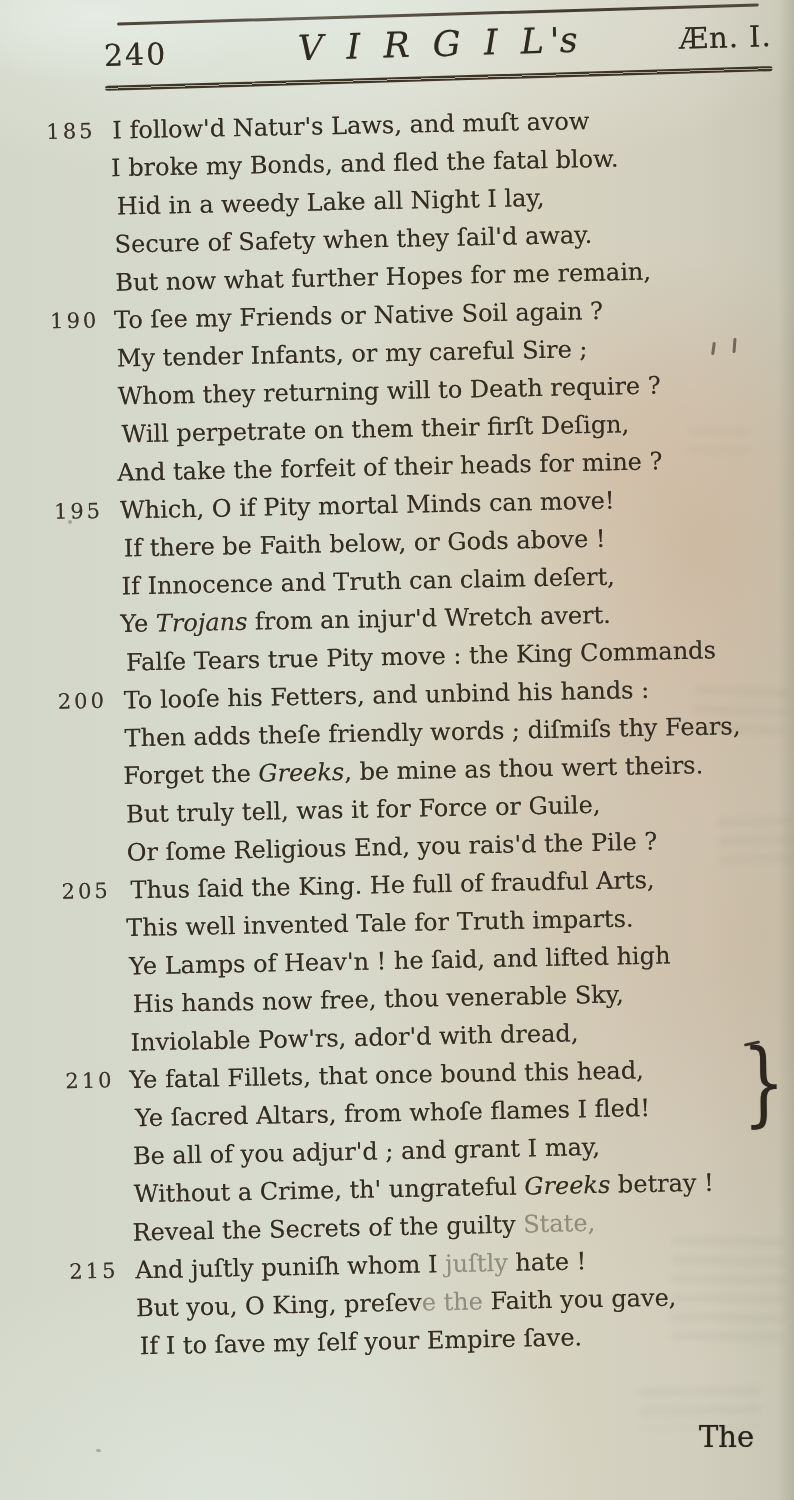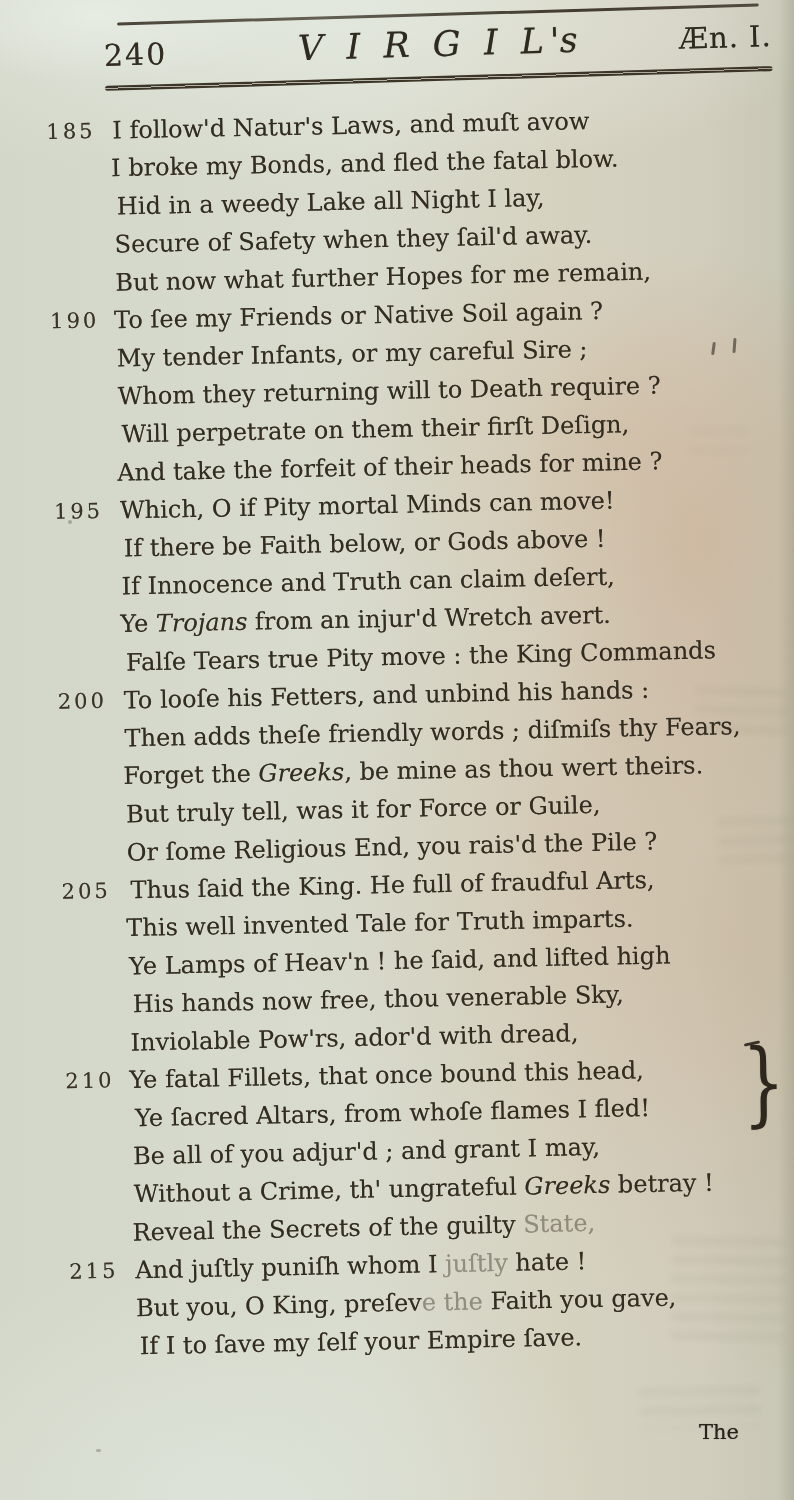--- a/index.html
+++ b/index.html
@@ -76,21 +76,21 @@
   .brace{
     position:absolute;left:742px;top:1038px;height:92px;line-height:92px;
     font-size:92px;color:#2d271d;transform:scaleX(.72) rotate(-1deg);transform-origin:left top;
     text-shadow:0 0 1px rgba(45,39,29,.6);
   }
   .margin-dash{
     position:absolute;left:744px;top:1042px;width:16px;height:3px;border-radius:2px;
     background:#3a3228;transform:rotate(-12deg);
   }
   .catchword{
-    position:absolute;left:699px;top:1420px;font-size:21px;color:#27221a;
+    position:absolute;left:699px;top:1420px;font-size:29px;color:#27221a;
     text-shadow:0 0 .8px rgba(39,34,26,.7);
   }
   
   .speck{position:absolute;background:rgba(50,45,35,.6);border-radius:2px;}
   .speck-a{left:712px;top:342px;width:3px;height:13px;transform:rotate(8deg);}
   .speck-b{left:733px;top:338px;width:3px;height:15px;transform:rotate(4deg);}
   .speck-c{left:68px;top:520px;width:4px;height:4px;border-radius:50%;opacity:.5;}
   .speck-d{left:96px;top:1449px;width:5px;height:3px;opacity:.45;}
   .smudge{
     position:absolute;filter:blur(3px);opacity:.5;pointer-events:none;

